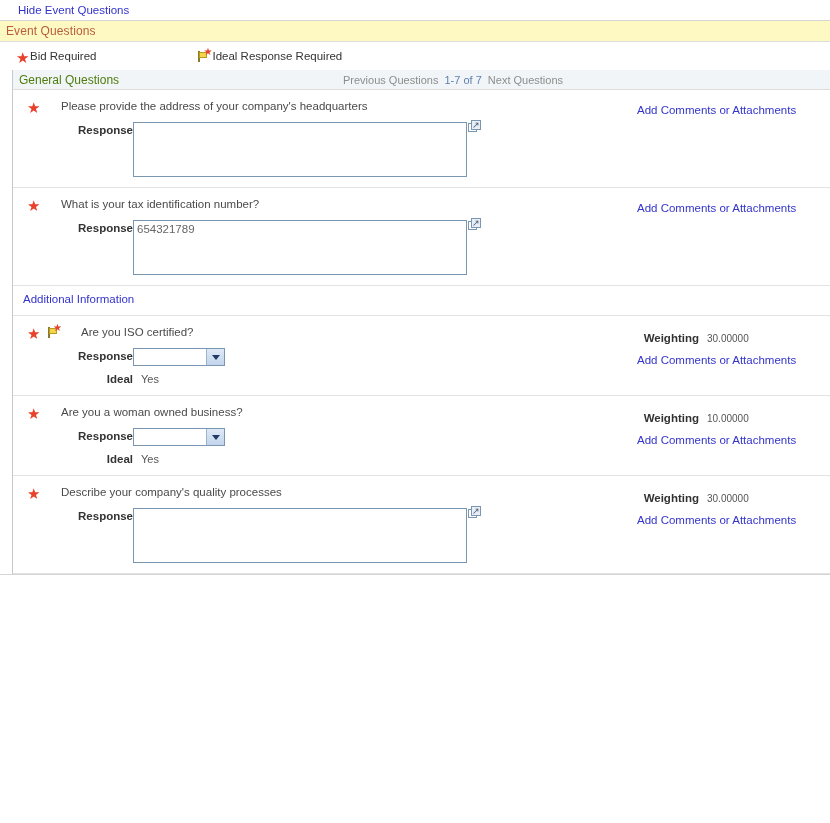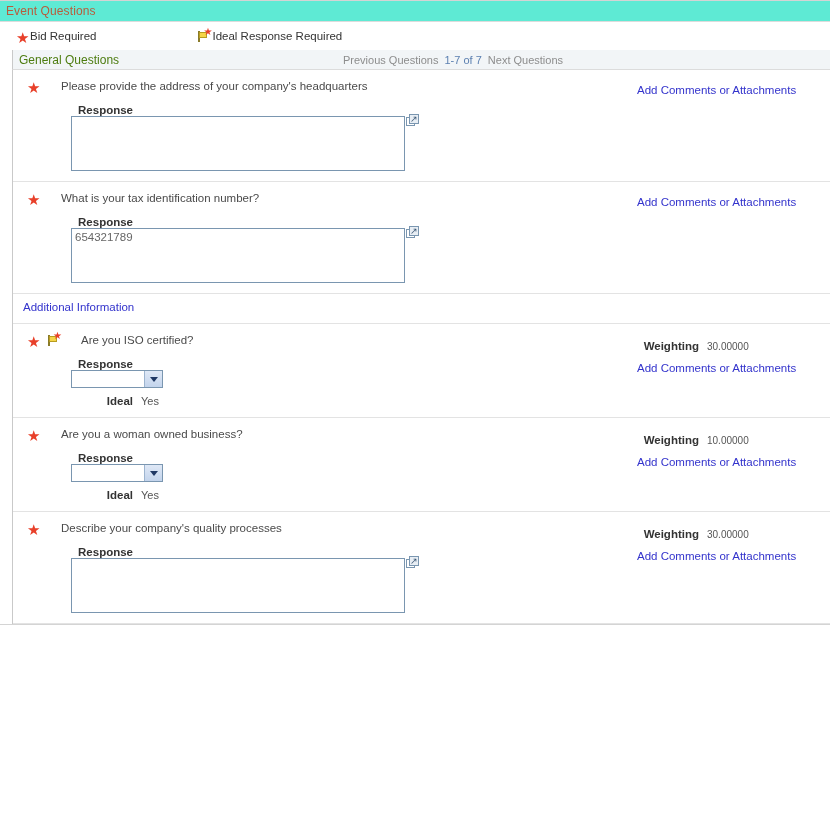--- a/index.html
+++ b/index.html
@@ -32,21 +32,21 @@
     white-space: nowrap;
   }
 
   
   .event-group {
     border-top: 1px solid #d4d4d4;
     border-bottom: 1px solid #d4d4d4;
     background: #ffffff;
   }
   .group-header {
-    background: #5eead4;
+    background: #fef9c3;
     color: #b85c3c;
     font-size: 12px;
     padding: 3px 0 3px 6px;
     border-bottom: 1px solid #dcdcdc;
     letter-spacing: .1px;
   }
 
   
   .legend-row {
     display: flex;
@@ -169,21 +169,20 @@
   }
   .q-title .icons.wide { width: 36px; }
   .q-title .qtext { margin-left: 18px; }
 
   
   .resp-row {
     display: flex;
     align-items: flex-start;
     margin-top: 8px;
     padding-left: 58px;
-    flex-direction: column;
   }
   .resp-label {
     font-weight: bold;
     color: #333;
     font-size: 11.5px;
     text-align: right;
     width: 62px;
     flex: 0 0 auto;
     padding-top: 2px;
   }
@@ -316,20 +315,23 @@
     font-size: 11.5px;
     cursor: pointer;
     white-space: nowrap;
   }
 </style>
 </head>
 <body>
 
 <div id="page">
 
+  <div class="toplink-row">
+    <span class="link">Hide Event Questions</span>
+  </div>
 
   <div class="event-group">
 
     <div class="group-header">Event Questions</div>
 
     <div class="legend-row">
       <span class="legend-item">
         <span class="star-icon">★</span>
         <span class="legend-label">Bid Required</span>
       </span>

